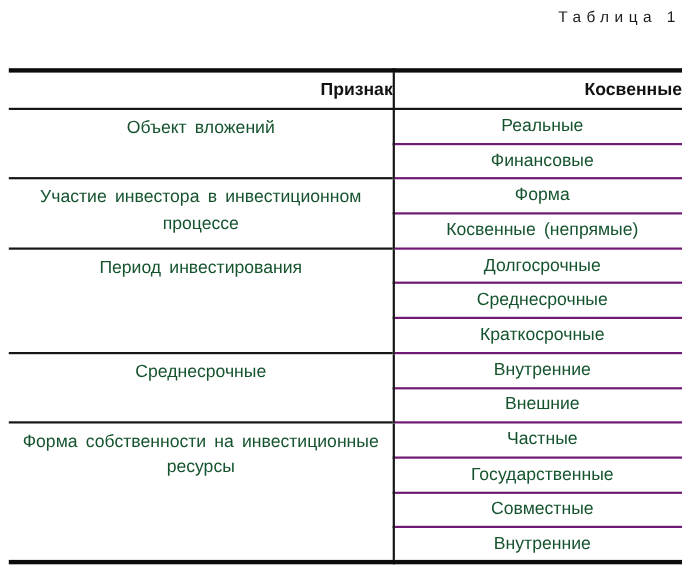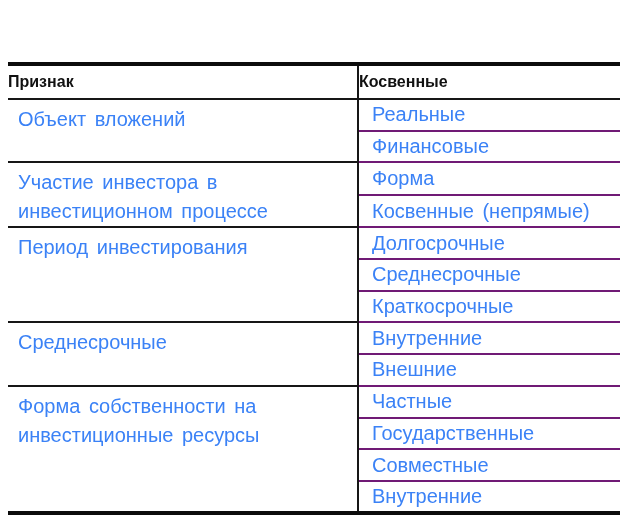--- a/index.html
+++ b/index.html
@@ -43,51 +43,53 @@
     border-top: 4px solid #0c0c0c;
     border-bottom: 4px solid #0c0c0c;
     table-layout: fixed;
   }
   .class-table col.c-feature { width: 350px; }
   .class-table col.c-invest  { width: 262px; }
   .class-table th {
     height: 35px;
     font-size: 16px;
     font-weight: 700;
-    text-align: left;
+    text-align: right;
     vertical-align: middle;
     border-bottom: 2px solid #161616;
     color: #111;
   }
   .class-table th.h-feature { border-right: 2px solid #161616; }
   .class-table tr.body-row { height: 31.7px; }
   .class-table td {
-    font-size: 20px;
+    font-size: 16px;
     font-weight: 400;
-    color: #3b82f6;
+    color: #14532d;
     word-spacing: 3px;
+    text-align: center;
   }
   .class-table td.feature-cell {
     vertical-align: top;
     padding: 5px 10px 0 10px;
     border-right: 2px solid #161616;
     border-top: 2px solid #161616;
     line-height: 1.45;
   }
   .class-table td.invest-cell {
     vertical-align: middle;
     padding: 0 6px 0 13px;
     border-top: 2px solid #701a75;
   }
 </style>
 </head>
 <body>
 
 <div class="page">
 
+  <div class="table-label">Таблица 1</div>
 
 
   <table class="class-table">
     <colgroup>
       <col class="c-feature">
       <col class="c-invest">
     </colgroup>
     <thead>
       <tr>
         <th class="h-feature">Признак</th>

